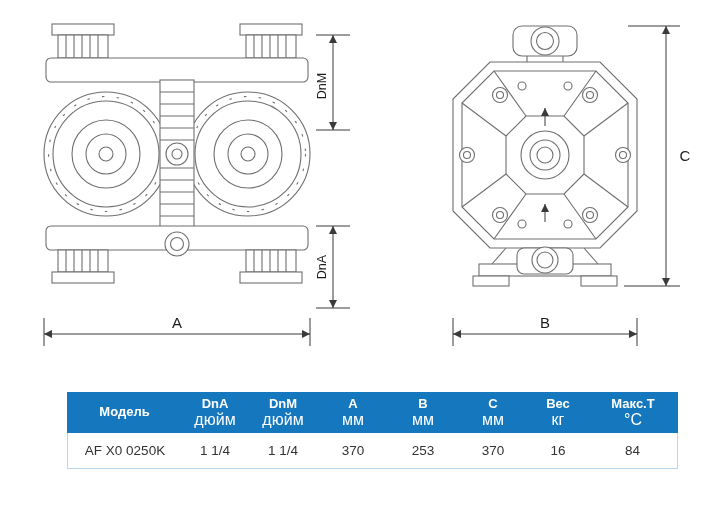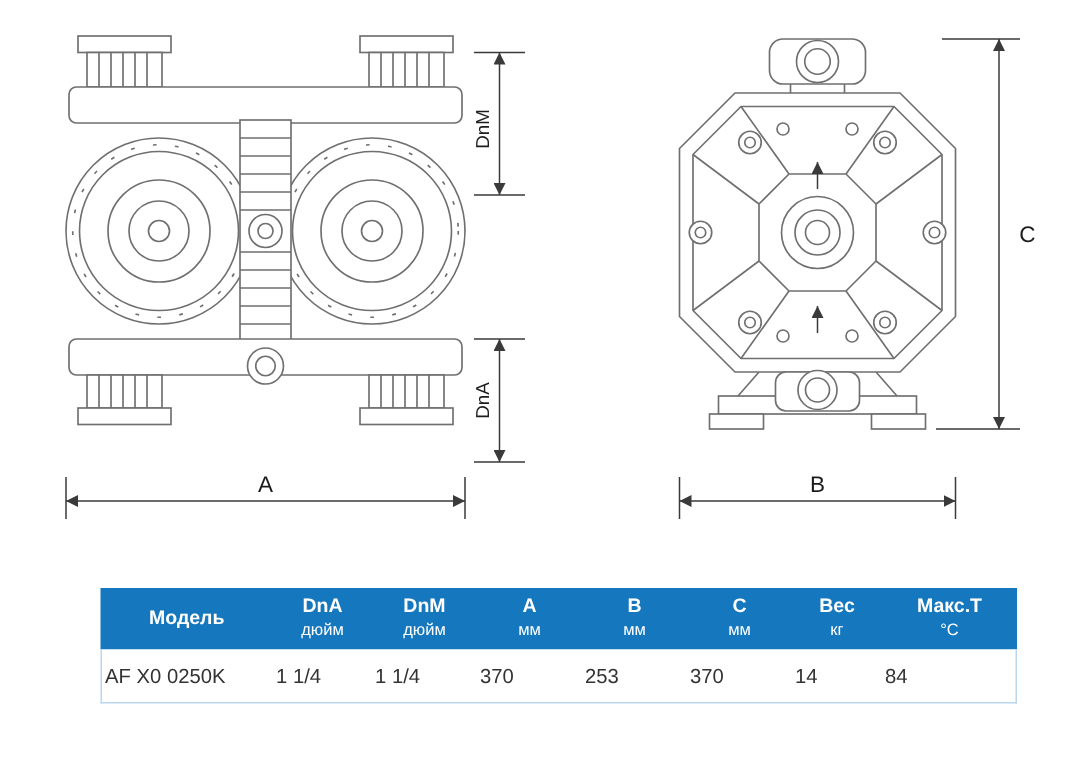--- a/index.html
+++ b/index.html
@@ -16,24 +16,24 @@
   .dim-text-small { font-size:12.5px; }
   #arrow path { fill:var(--dimension-line,#3a3a3a); }
 
   
   .spec-table { position:absolute; left:55px; top:392px; width:611px; border-collapse:separate; border-spacing:0; table-layout:fixed;padding-left:12px; }
   .spec-table th {
     background:var(--header-bg,#1577bd); color:var(--header-text,#ffffff);
     font-size:13px; font-weight:700; text-align:center; vertical-align:middle;
     padding:5px 2px 6px; height:39px; line-height:14px;
   }
-  .spec-table .h-unit { display:block; font-size:11px; font-weight:400; margin-top:2px; }
+  .spec-table .h-unit { display:block; font-size:16px; font-weight:400; margin-top:2px; }
   .spec-table td {
     background:#ffffff; color:var(--row-text,#333333);
-    font-size:13.5px; text-align:left; vertical-align:middle;
+    font-size:13.5px; text-align:center; vertical-align:middle;
     padding:10px 2px; border-bottom:1px solid var(--table-border,#b9d6ec);margin-left:43px;
   }
   .spec-table td:first-child { border-left:1px solid var(--table-border,#b9d6ec); }
   .spec-table td:last-child { border-right:1px solid var(--table-border,#b9d6ec); }
 </style>
 </head>
 <body>
 
 <div class="screen">
 
@@ -218,19 +218,19 @@
       </tr>
     </thead>
     <tbody>
       <tr>
         <td>AF X0 0250K</td>
         <td>1 1/4</td>
         <td>1 1/4</td>
         <td>370</td>
         <td>253</td>
         <td>370</td>
-        <td>14</td>
+        <td>16</td>
         <td>84</td>
       </tr>
     </tbody>
   </table>
 
 </div>
 
 </body></html>

